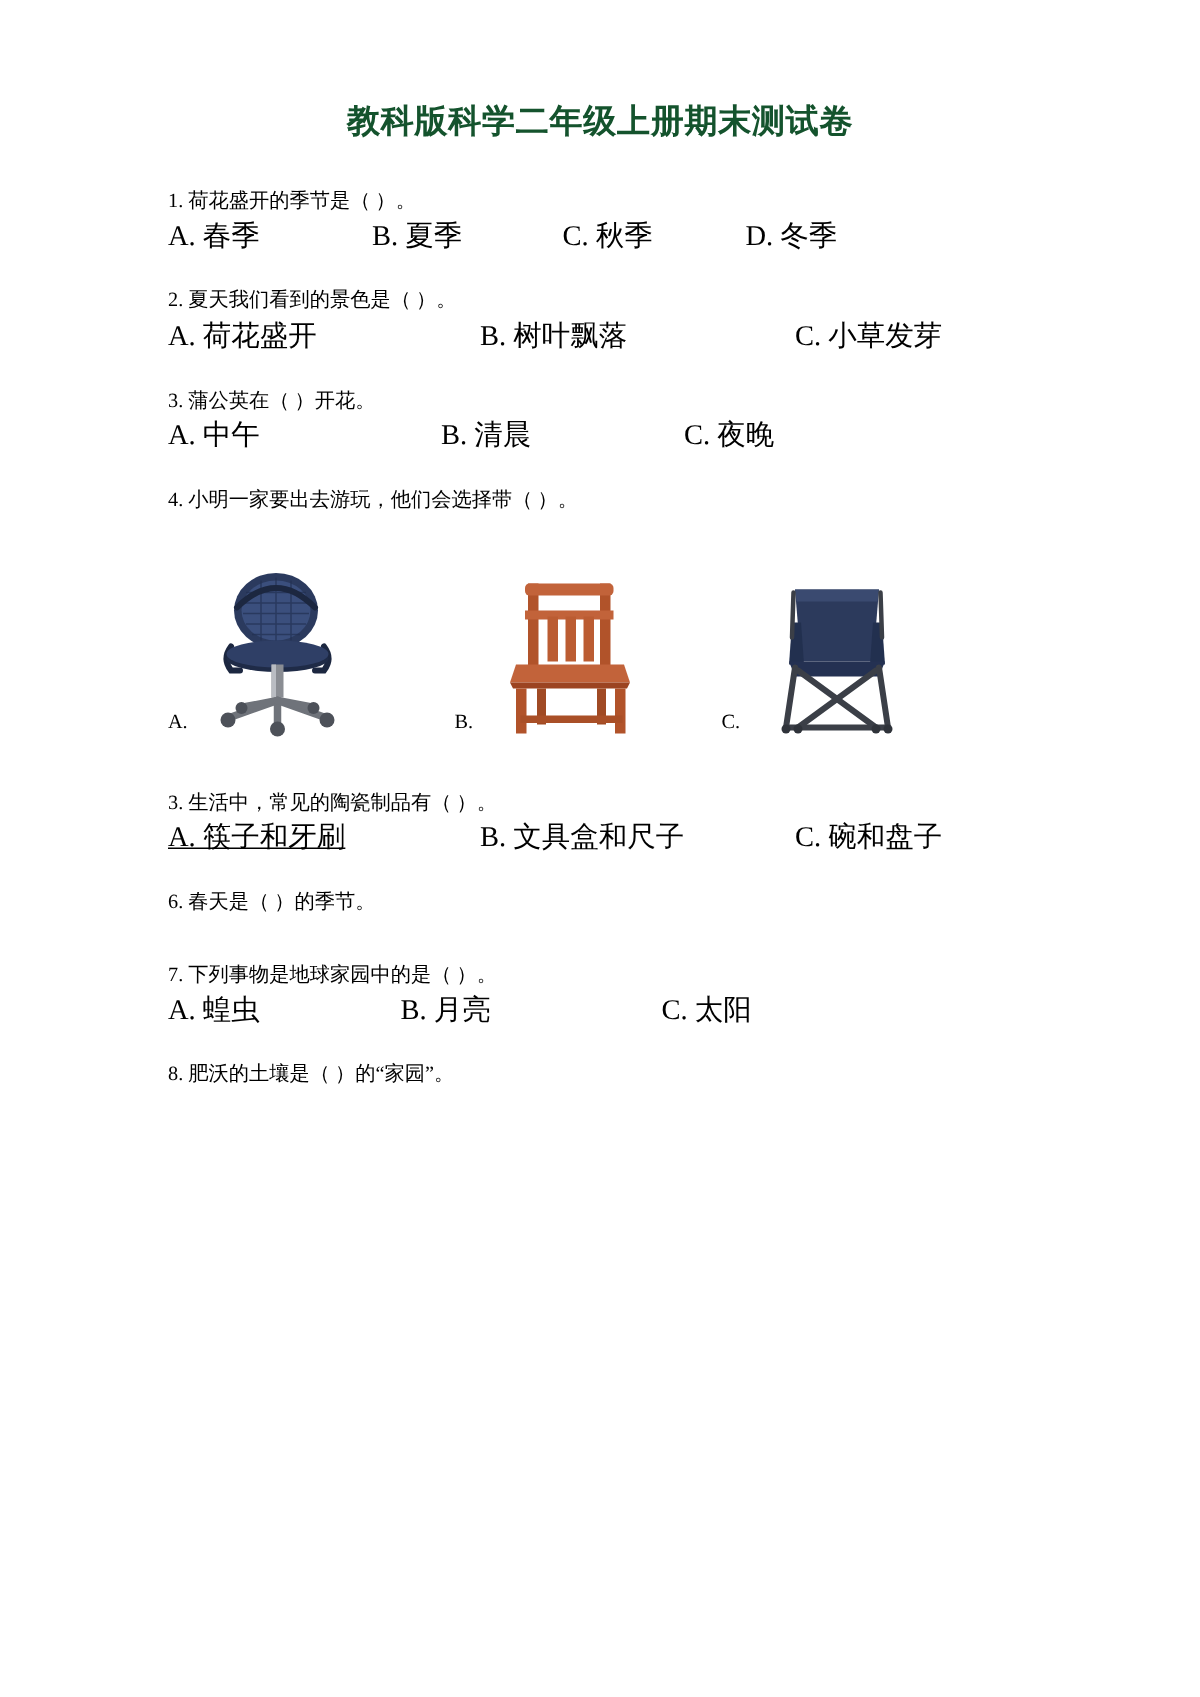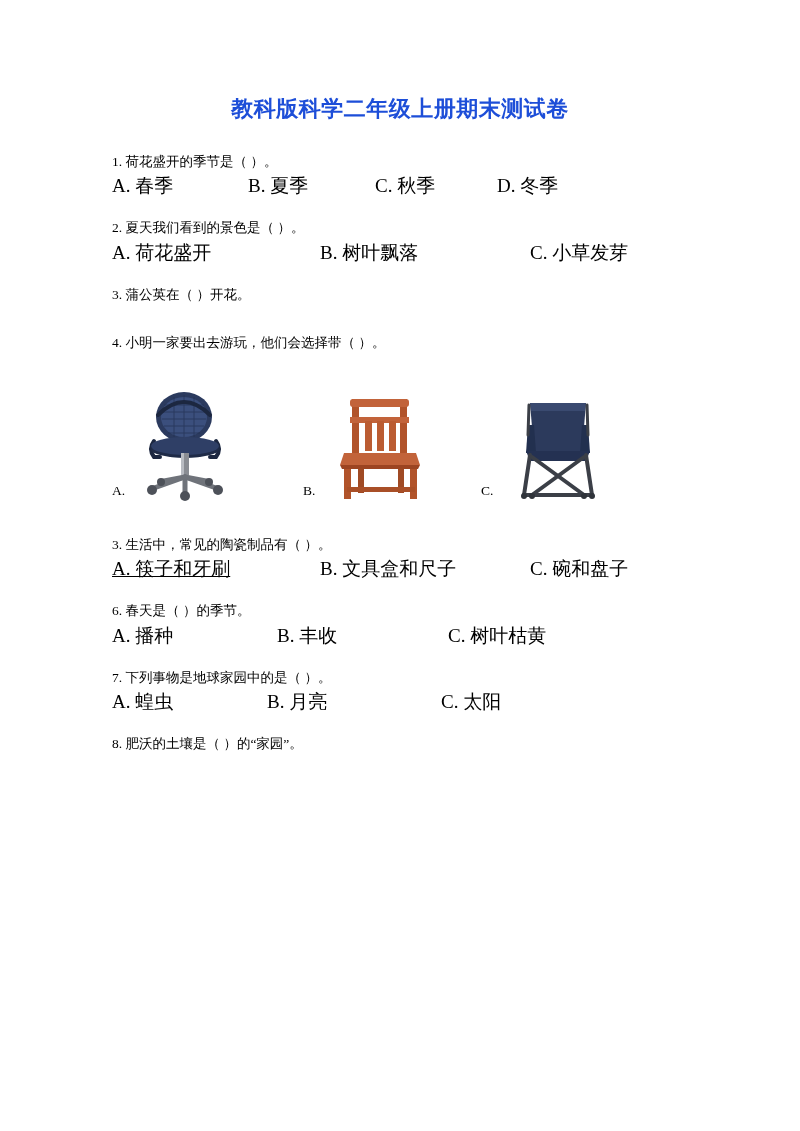--- a/index.html
+++ b/index.html
@@ -22,22 +22,22 @@
     box-sizing: border-box;
     padding: 0 112px;
   }
   .doc-title {
     text-align: center;
     font-family: "Liberation Sans", "DejaVu Sans", sans-serif;
     font-weight: bold;
     font-size: 22px;
     letter-spacing: 0.5px;
     margin: 0;
-    padding-top: 94px;
-    color: #1d4ed8;
+    padding-top: 66px;
+    color: #14532d;
   }
   .section-head {
     font-family: "Liberation Sans", "DejaVu Sans", sans-serif;
     font-weight: bold;
     font-size: 13.5px;
     margin-top: 30px;
     margin-bottom: 0;
   }
   .q {
     font-size: 13.5px;
@@ -96,20 +96,25 @@
   </div>
 
   <div class="q">2. 夏天我们看到的景色是（          ）。</div>
   <div class="opts">
     <span class="opt" style="left:0px;">A. 荷花盛开</span>
     <span class="opt" style="left:208px;">B. 树叶飘落</span>
     <span class="opt" style="left:418px;">C. 小草发芽</span>
   </div>
 
   <div class="q">3. 蒲公英在（          ）开花。</div>
+  <div class="opts">
+    <span class="opt" style="left:0px;">A. 中午</span>
+    <span class="opt" style="left:182px;">B. 清晨</span>
+    <span class="opt" style="left:344px;">C. 夜晚</span>
+  </div>
 
   <div class="q">4. 小明一家要出去游玩，他们会选择带（          ）。</div>
 
   <div class="img-row">
 
     <span class="img-label" style="left:0px;">A.</span>
     <span class="pic" style="left:26px;">
       <svg class="chair-office" viewBox="0 0 110 112">
 
         <ellipse cx="46" cy="28" rx="28" ry="25" fill="#2b3a5e"></ellipse>
@@ -213,25 +218,20 @@
   </div>
 
   <div class="q">3. 生活中，常见的陶瓷制品有（          ）。</div>
   <div class="opts">
     <span class="opt" style="left:0px;text-decoration:underline;">A. 筷子和牙刷</span>
     <span class="opt" style="left:208px;">B. 文具盒和尺子</span>
     <span class="opt" style="left:418px;">C. 碗和盘子</span>
   </div>
 
   <div class="q">6. 春天是（          ）的季节。</div>
-  <div class="opts">
-    <span class="opt" style="left:0px;">A. 播种</span>
-    <span class="opt" style="left:165px;">B. 丰收</span>
-    <span class="opt" style="left:336px;">C. 树叶枯黄</span>
-  </div>
 
   <div class="q">7. 下列事物是地球家园中的是（          ）。</div>
   <div class="opts">
     <span class="opt" style="left:0px;">A. 蝗虫</span>
     <span class="opt" style="left:155px;font-family:Liberation Serif, serif;">B. 月亮</span>
     <span class="opt" style="left:329px;">C. 太阳</span>
   </div>
 
   <div class="q">8. 肥沃的土壤是（          ）的“家园”。</div>
 

